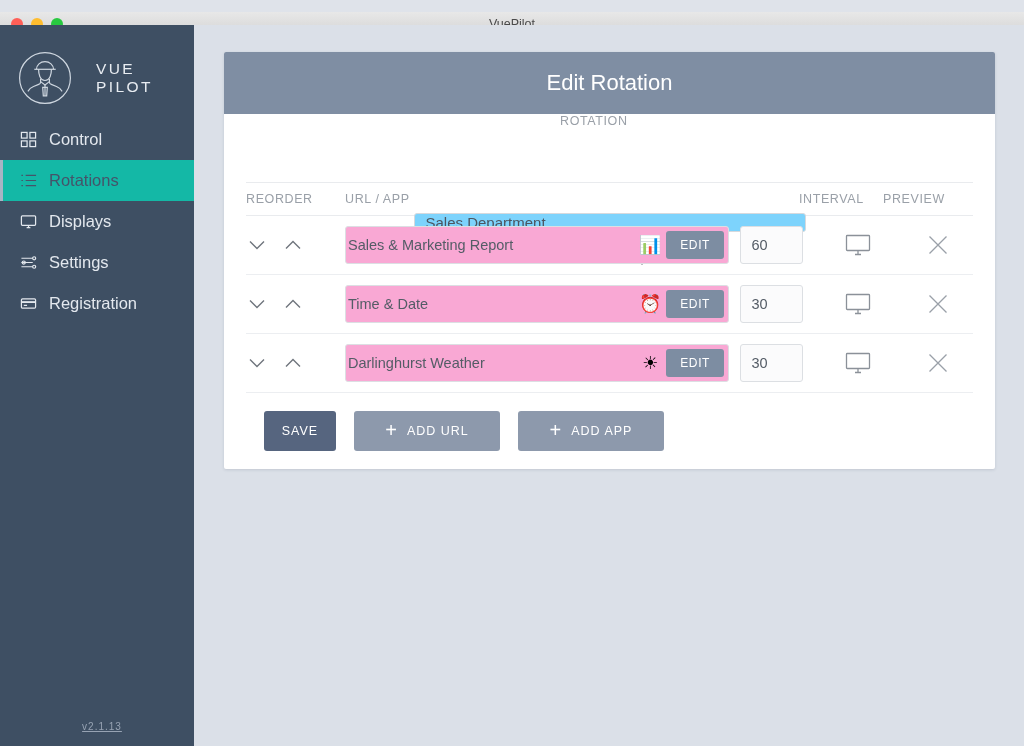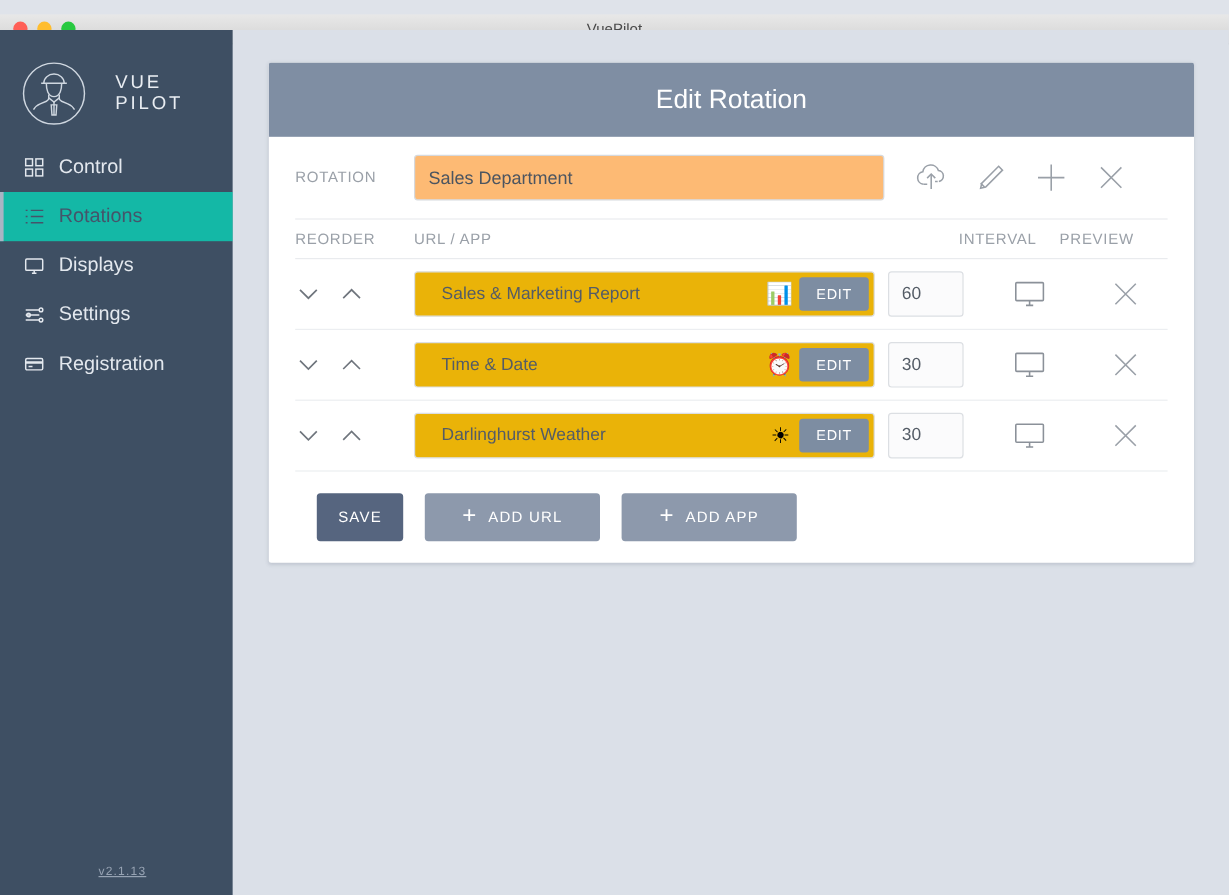--- a/index.html
+++ b/index.html
@@ -77,30 +77,30 @@
   #card-header {
     height: 62px; background: #7f8ea3;
     display: flex; align-items: center; justify-content: center;
     color: #ffffff; font-size: 22px; font-weight: 400;
   }
   .card-body { padding: 0 22px; }
 
   
   #rotation-row {
     display: flex; align-items: center;
-    height: 68px; gap: 0;
+    height: 68px; gap: 0; flex-direction: column;
   }
   .col-label {
     width: 99px; flex: 0 0 99px;
     font-size: 12.5px; color: #9aa0a8; letter-spacing: 0.6px;
   }
   #rotation-input {
     width: 392px; height: 38px;
     border: 1px solid #d6d9dd; border-radius: 3px;
-    background: #fdba74;
+    background: #7dd3fc;
     font-size: 15px; color: #4c5560;
     padding: 0 11px;
     font-family: "Liberation Sans", sans-serif;
   }
   #header-actions {
     display: flex; align-items: center; gap: 0; margin-left: 14px;
   }
   .hact {
     width: 50px; height: 44px;
     display: flex; align-items: center; justify-content: center;
@@ -128,23 +128,23 @@
   }
   .reorder {
     width: 99px; flex: 0 0 99px;
     display: flex; align-items: center; gap: 14px;
   }
   .chev { width: 22px; height: 22px; cursor: pointer; }
   .urlbox {
     position: relative;
     width: 392px; height: 38px;
     border: 1px solid #dcdfe3; border-radius: 3px;
-    background: #eab308;
+    background: #f9a8d4;
     display: flex; align-items: center;
-    padding-left: 22px;
+    padding-left: 2px;
   }
   .urlname { font-size: 14.5px; color: #545c66; flex: 1; }
   .appicon {
     width: 24px; height: 24px; margin-right: 4px;
     display: flex; align-items: center; justify-content: center;
     font-size: 18px; line-height: 1;
   }
   .edit-btn {
     height: 28px; margin-right: 4px; padding: 0 14px;
     background: #7d8da2; color: #fff;

